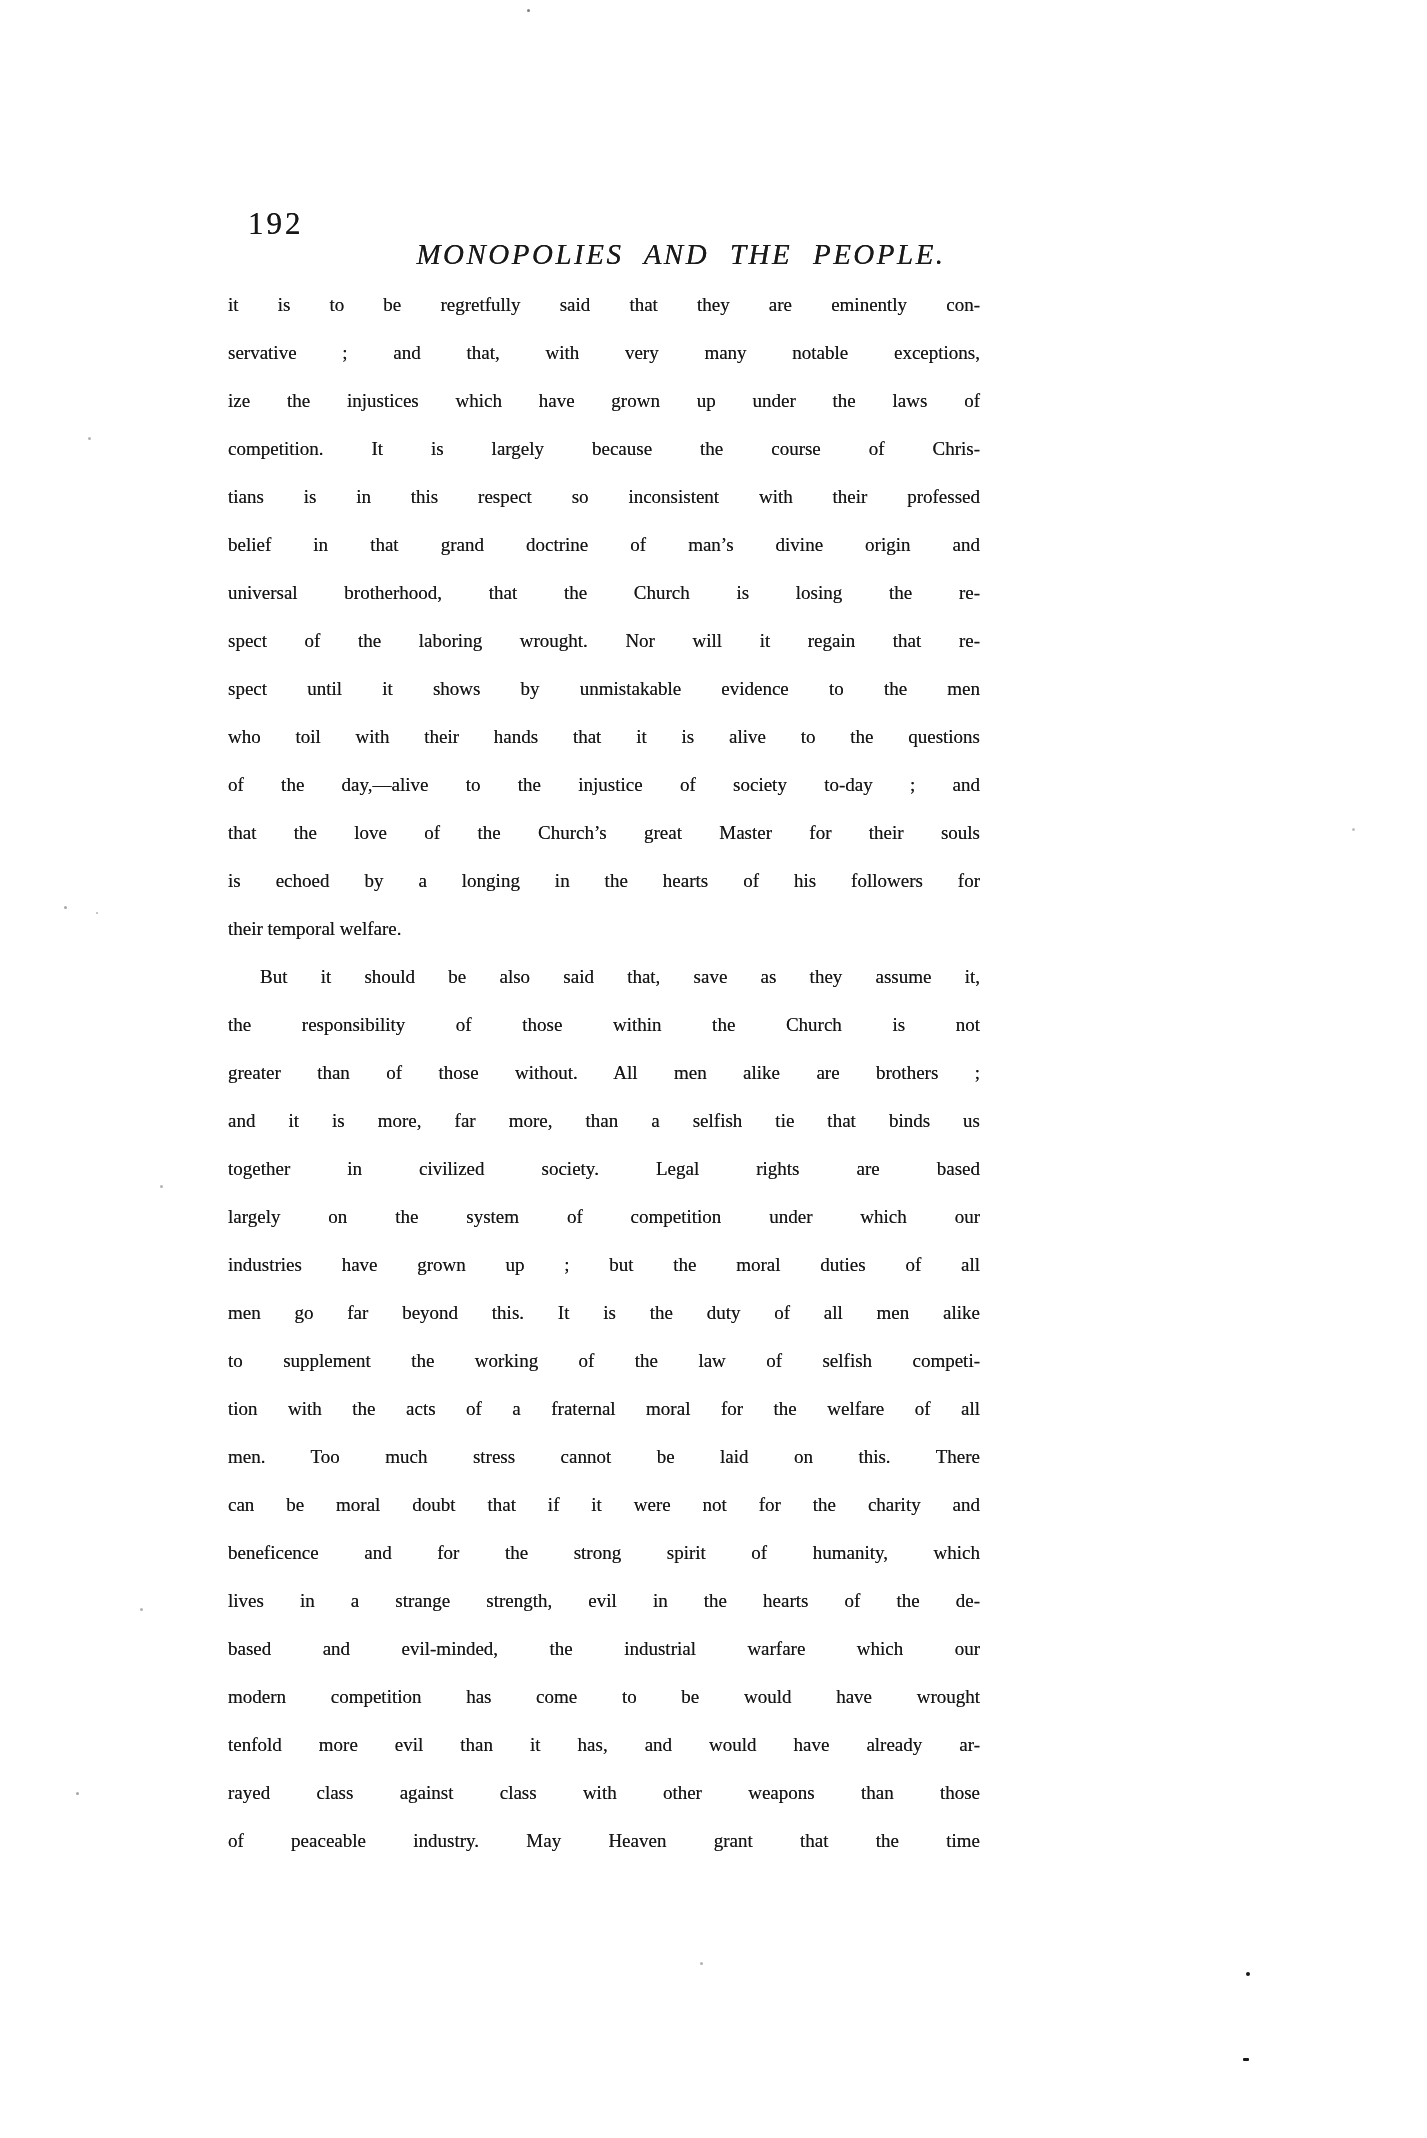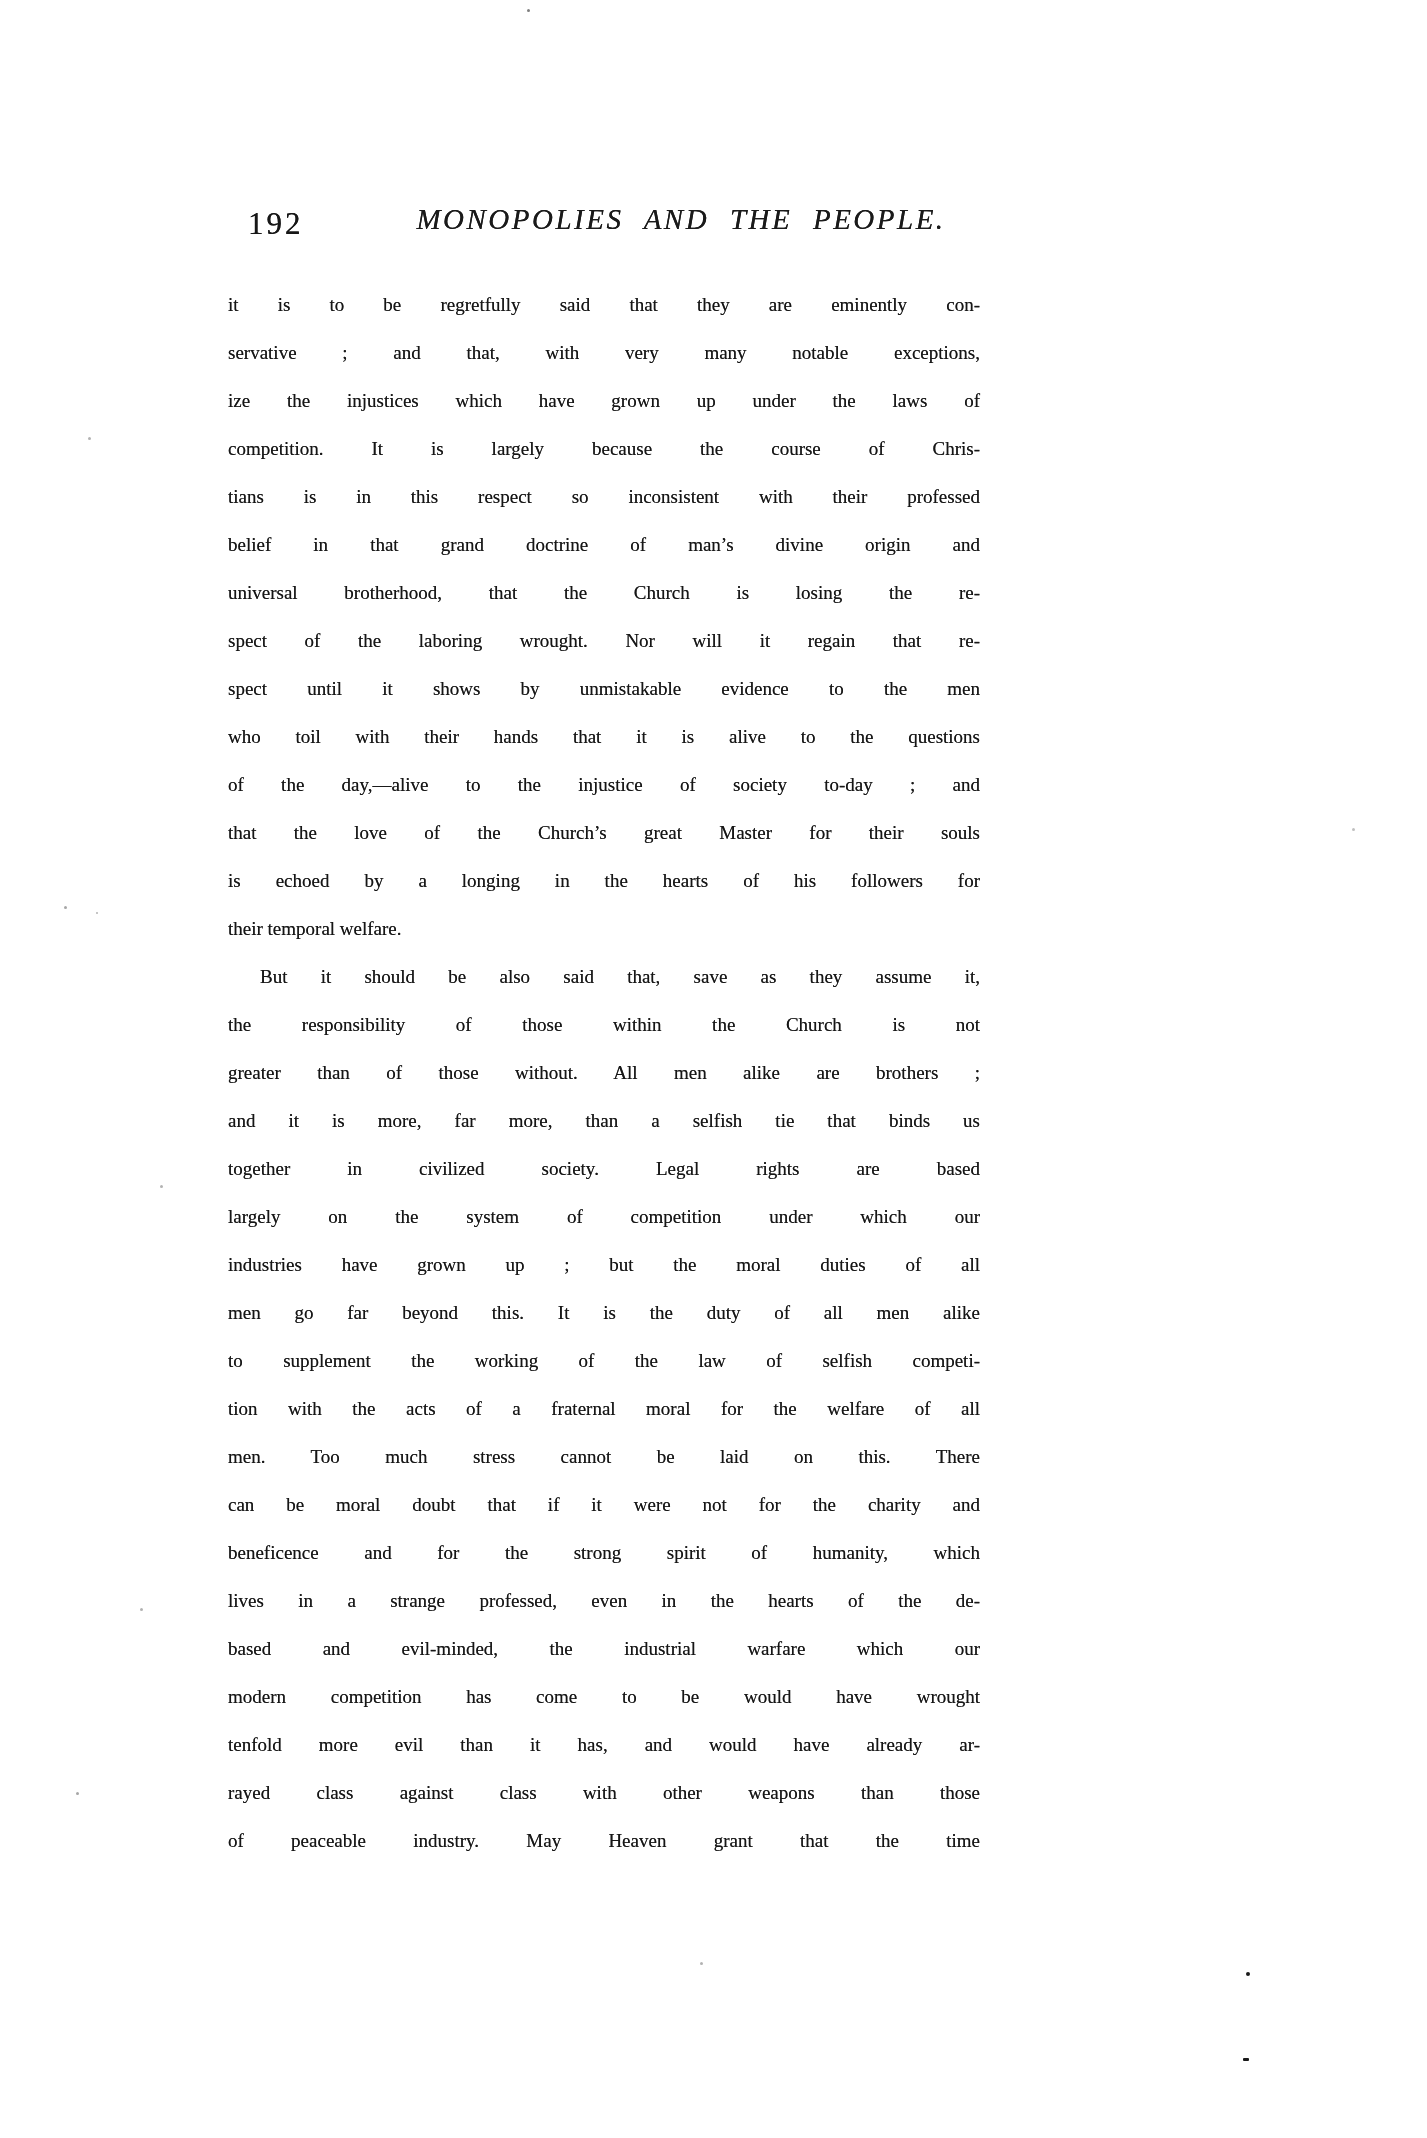--- a/index.html
+++ b/index.html
@@ -26,20 +26,21 @@
   .running-title{
     display:block;
     padding-left:150px;
     text-align:center;
     font-style:italic;
     font-size:29px;
     letter-spacing:2.5px;
     word-spacing:11px;
     color:#1a1a1a;
     text-shadow:0 0 0.5px currentColor;
+    margin-top:35px;
   }
   .text-block{
     position:absolute;
     left:228px;top:281px;
     width:752px;
   }
   .paragraph{margin:0;}
   .line{
     font-size:19px;
     line-height:48px;
@@ -92,21 +93,21 @@
         <div class="line">and it is more, far more, than a selfish tie that binds us</div>
         <div class="line">together in civilized society. Legal rights are based</div>
         <div class="line">largely on the system of competition under which our</div>
         <div class="line">industries have grown up ; but the moral duties of all</div>
         <div class="line">men go far beyond this. It is the duty of all men alike</div>
         <div class="line">to supplement the working of the law of selfish competi-</div>
         <div class="line">tion with the acts of a fraternal moral for the welfare of all</div>
         <div class="line">men. Too much stress cannot be laid on this. There</div>
         <div class="line">can be moral doubt that if it were not for the charity and</div>
         <div class="line">beneficence and for the strong spirit of humanity, which</div>
-        <div class="line">lives in a strange professed, even in the hearts of the de-</div>
+        <div class="line">lives in a strange strength, evil in the hearts of the de-</div>
         <div class="line">based and evil-minded, the industrial warfare which our</div>
         <div class="line">modern competition has come to be would have wrought</div>
         <div class="line">tenfold more evil than it has, and would have already ar-</div>
         <div class="line">rayed class against class with other weapons than those</div>
         <div class="line">of peaceable industry. May Heaven grant that the time</div>
       </div>
     </main>
 
   <i class="speck" style="left:527px;top:9px;width:3px;height:3px;opacity:.5"></i>
   <i class="speck" style="left:1246px;top:1972px;width:4px;height:4px;opacity:.9"></i>

